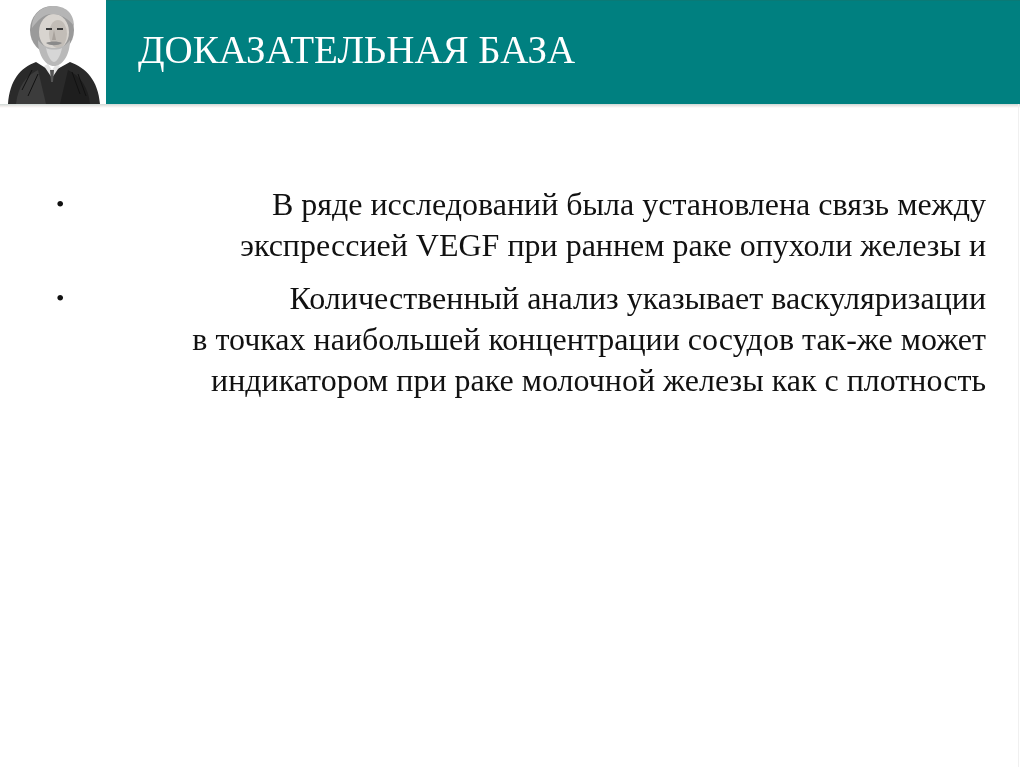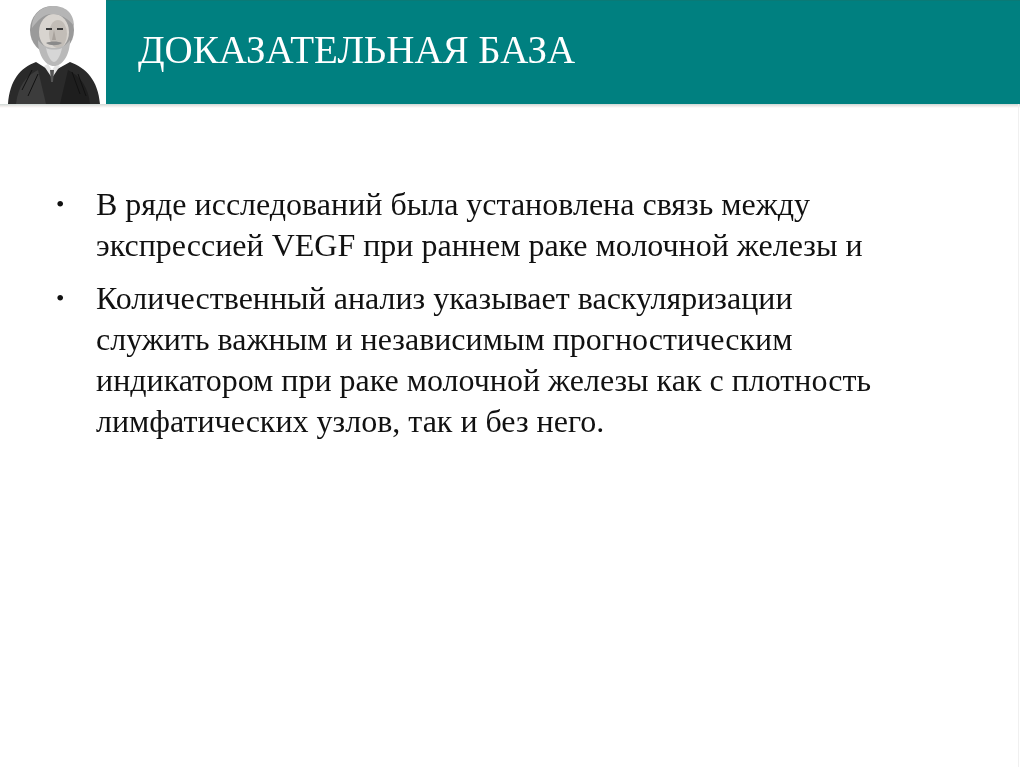--- a/index.html
+++ b/index.html
@@ -93,20 +93,21 @@
       position: absolute;
       left: 0;
       top: 0;
       width: 20px;
       font-size: 24px;
       line-height: 41px;
     }
     .line {
       display: block;
       white-space: nowrap;
+      text-align: right;
     }
   </style>
 </head>
 <body>
 
 <div class="slide">
 
   <div class="header">
     <div class="portrait-box">
       <svg width="102" height="104" viewBox="0 0 102 104">
@@ -145,24 +146,23 @@
     </div>
     <div class="header-underline"></div>
   </div>
 
   <div class="right-edge"></div>
 
   <div class="content">
     <div class="bullet">
       <span class="bullet-dot">•</span>
       <span class="line">В ряде исследований была установлена связь между</span>
-      <span class="line">экспрессией VEGF при раннем раке молочной железы и</span>
+      <span class="line">экспрессией VEGF при раннем раке опухоли железы и</span>
     </div>
     <div class="bullet">
       <span class="bullet-dot">•</span>
       <span class="line">Количественный анализ указывает васкуляризации</span>
-      <span class="line">служить важным и независимым прогностическим</span>
+      <span class="line">в точках наибольшей концентрации сосудов так-же может</span>
       <span class="line">индикатором при раке молочной железы как с плотность</span>
-      <span class="line">лимфатических узлов, так и без него.</span>
     </div>
   </div>
 
 </div>
 
 </body></html>

